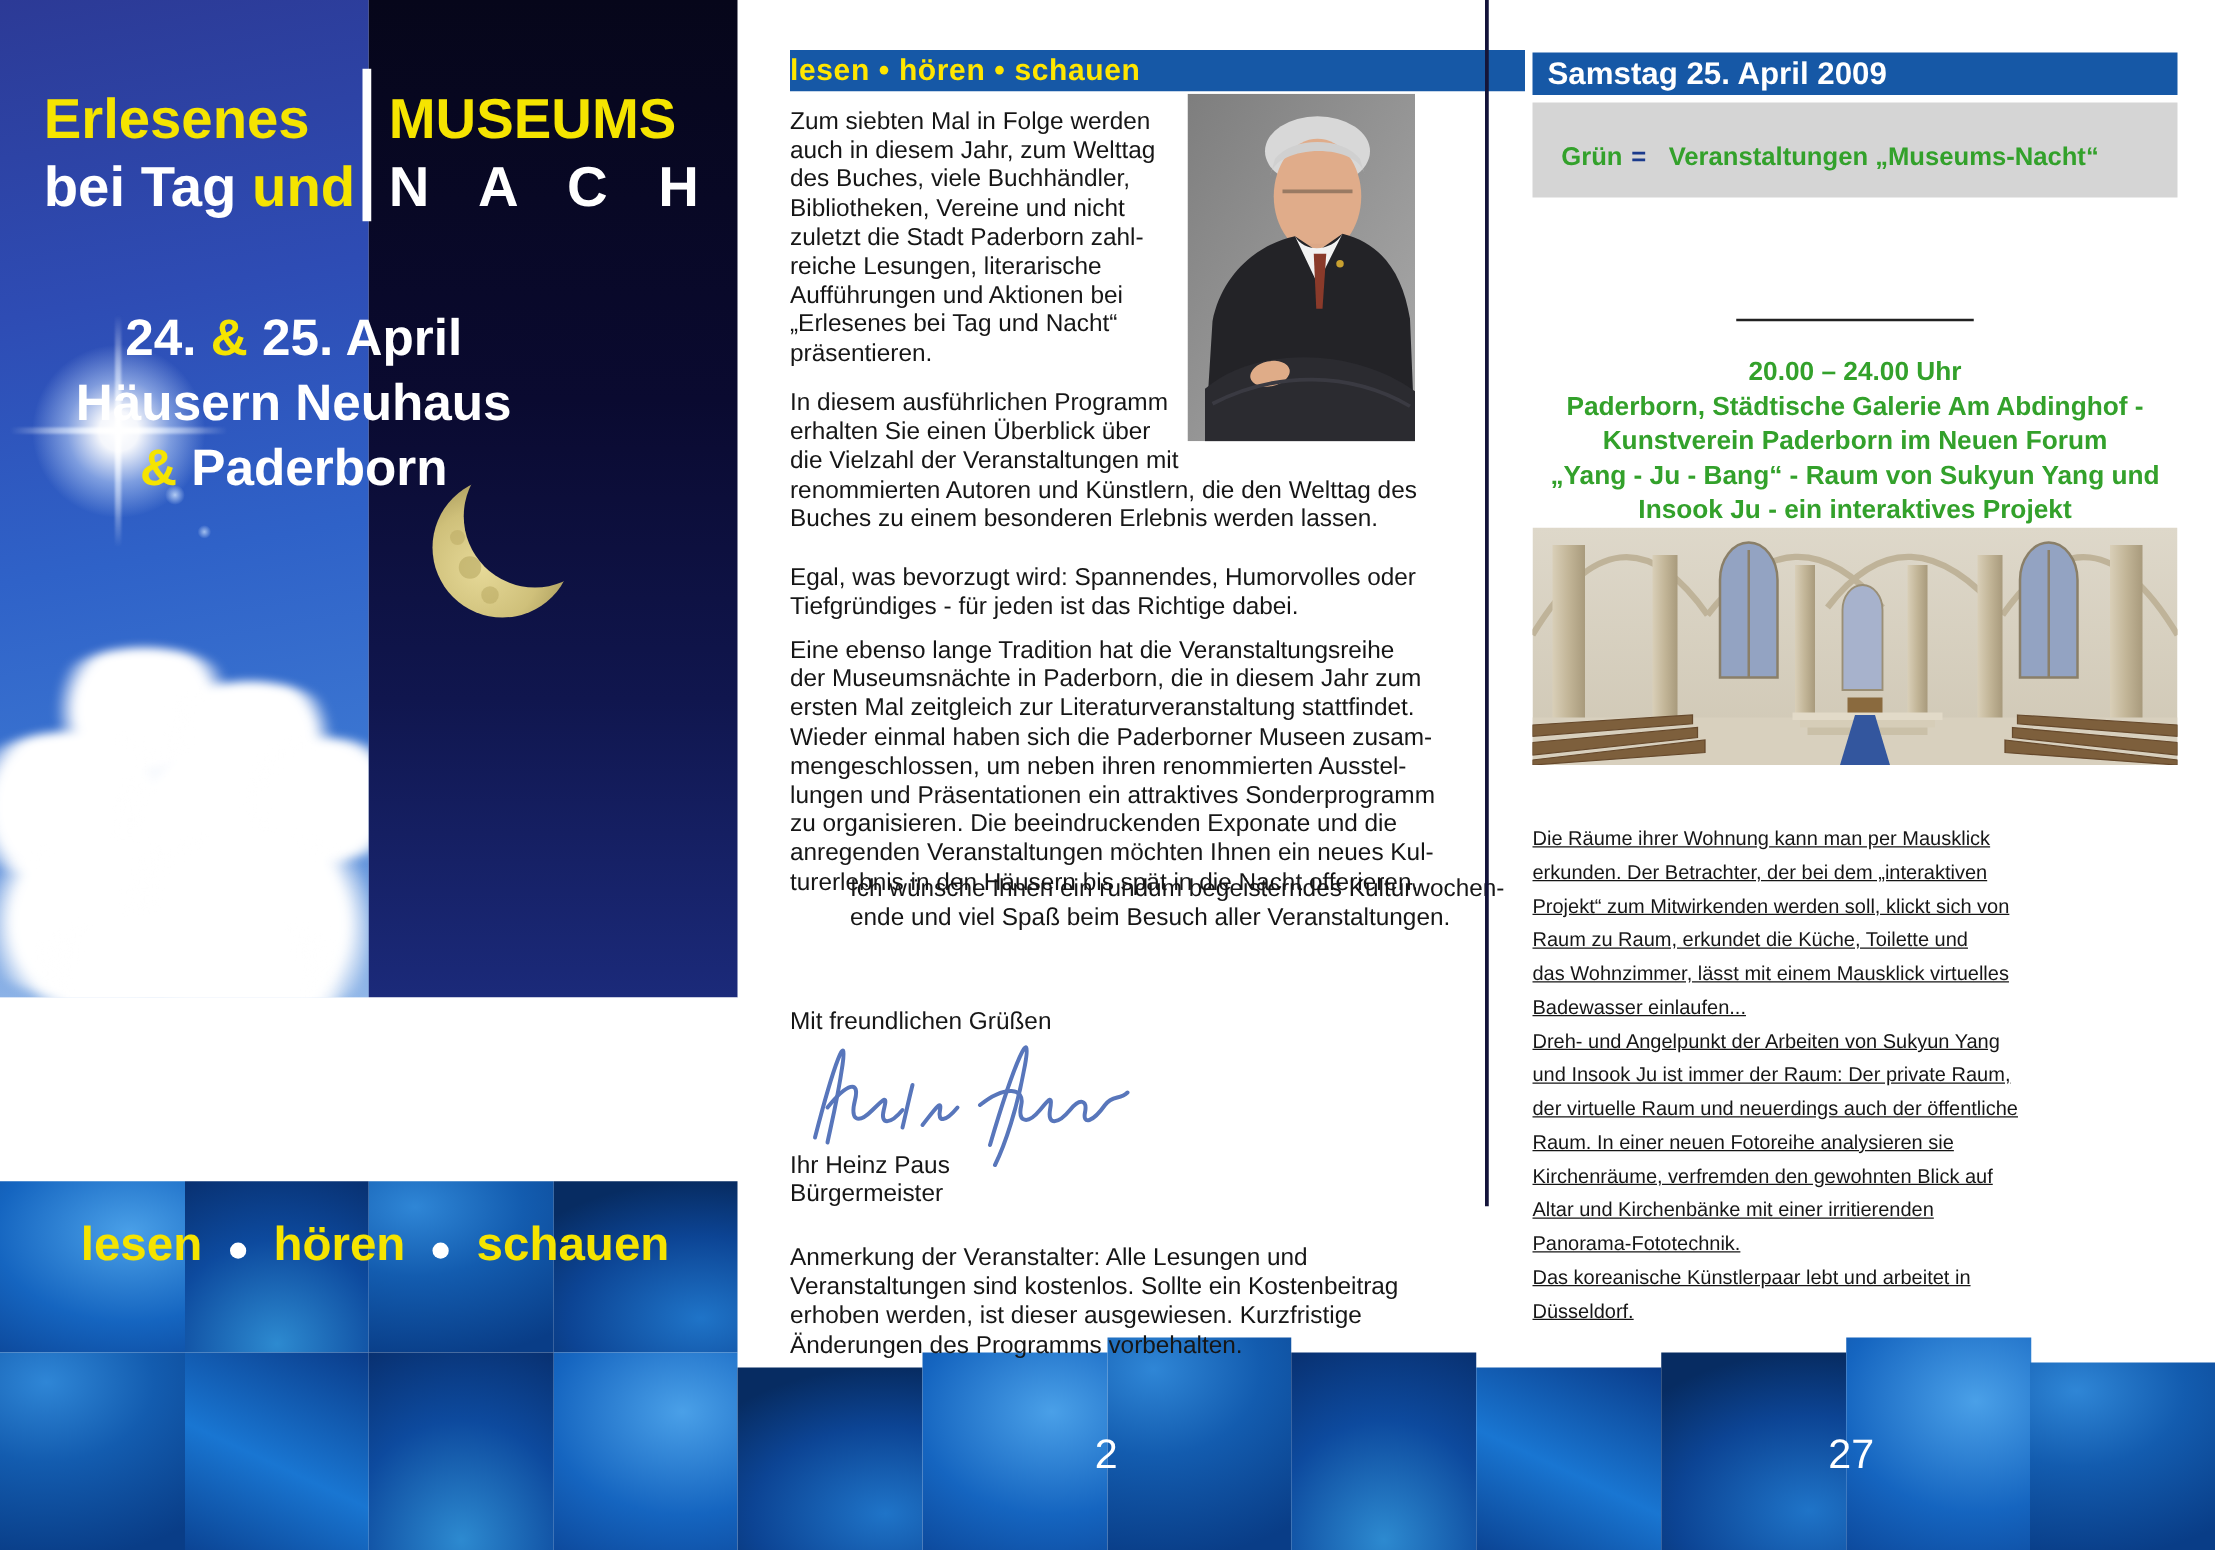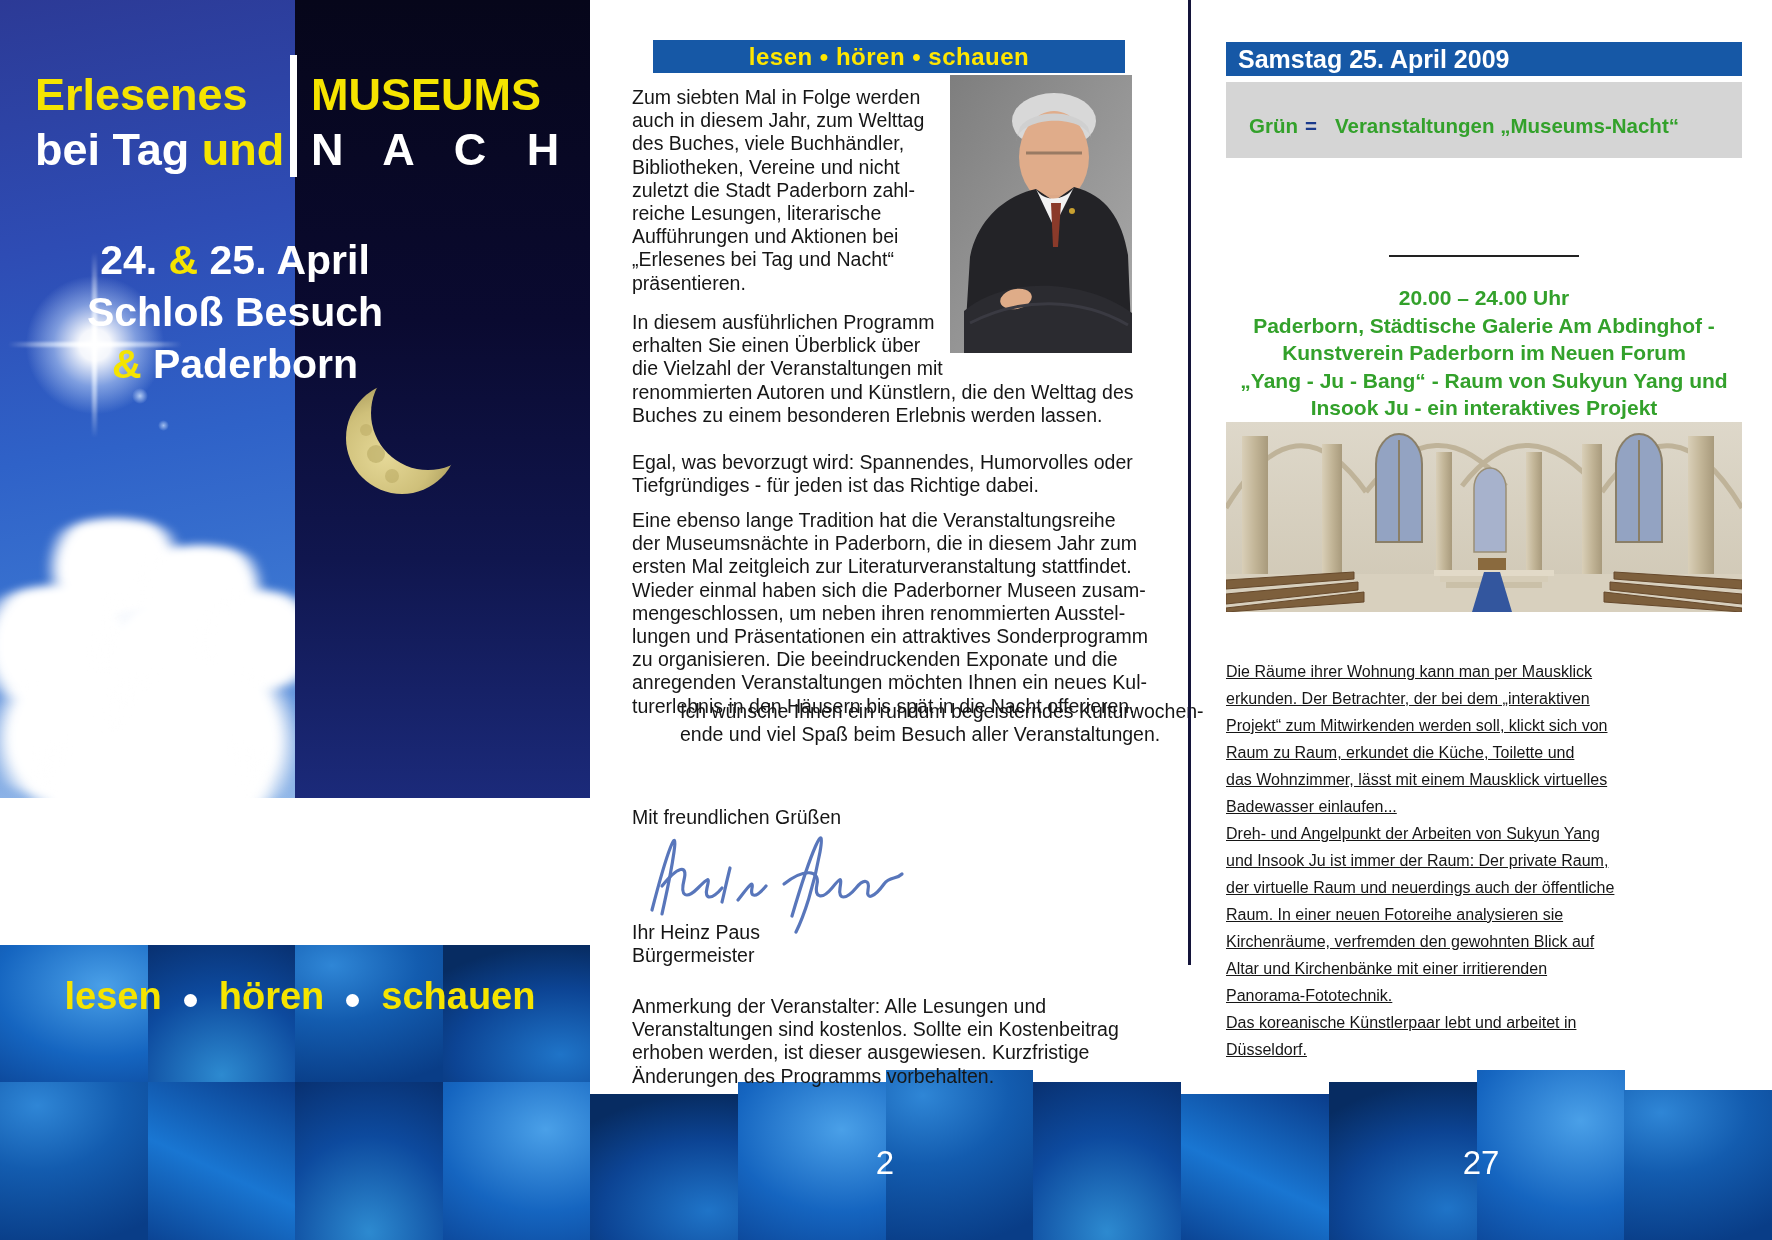--- a/index.html
+++ b/index.html
@@ -24,42 +24,42 @@
        background:radial-gradient(circle,#ffffff 0%,#ffffff 55%,rgba(255,255,255,0) 72%);}
   .day-haze{position:absolute;left:0;top:600px;width:295px;height:198px;
        background:linear-gradient(to bottom,rgba(255,255,255,0),rgba(255,255,255,.35));}
   .night{position:absolute;left:295px;top:0;width:295px;height:798px;overflow:hidden;
        background:linear-gradient(to bottom,#06061a 0%,#0a0a30 40%,#10164e 70%,#1b2a7a 100%);}
   .cover-h1{position:absolute;top:72px;font-size:45px;font-weight:bold;line-height:1;white-space:nowrap;}
   .cover-h2{position:absolute;top:127px;font-size:45px;font-weight:bold;line-height:1;white-space:nowrap;}
   .yellow{color:#f5e400;} .white{color:#ffffff;}
   .v-bar{position:absolute;left:290px;top:55px;width:7px;height:122px;background:#ffffff;}
   .nacht-sp{letter-spacing:14px;}
-  .cover-dates{position:absolute;left:0;top:234px;width:470px;text-align:center;
+  .cover-dates{position:absolute;left:0;top:244px;width:470px;text-align:center;
        font-size:41px;font-weight:bold;line-height:52px;color:#fff;}
   .white-band{position:absolute;left:0;top:798px;width:590px;height:147px;background:#ffffff;}
   .cover-strip{position:absolute;left:0;top:945px;width:590px;height:137px;}
   .cover-tagline{position:absolute;left:40px;top:970px;width:520px;height:52px;
        display:flex;align-items:center;gap:22px;font-size:38px;font-weight:bold;color:#f5e400;justify-content:center;}
   .dot{width:13px;height:13px;border-radius:50%;background:#ffffff;margin-top:8px;}
   .logo-box{position:absolute;left:296px;top:1095px;width:145px;height:145px;background:#ffffff;}
 
   
   .band-tile{position:absolute;width:148px;}
   .tile-a{background:radial-gradient(130% 90% at 25% 15%,#2f86d6 0%,#135caf 45%,#093d87 100%);}
   .tile-b{background:radial-gradient(140% 100% at 70% 30%,#4aa0e8 0%,#1565c0 52%,#0a3f8f 100%);}
   .tile-c{background:linear-gradient(205deg,#0a3c8a 0%,#1976d2 55%,#0b4494 100%);}
   .tile-d{background:radial-gradient(110% 110% at 50% 95%,#2d8ad0 0%,#0d4a9e 55%,#082f6e 100%);}
   .tile-e{background:radial-gradient(120% 80% at 80% 80%,#1f74c8 0%,#0c4494 60%,#072c62 100%);}
   .page-num{position:absolute;color:#ffffff;font-size:33px;text-align:center;}
 
   
-  .p2-bar{position:absolute;left:632px;top:40px;width:472px;height:33px;background:#1658a6;
-       display:flex;align-items:center;justify-content:center;
-       color:#ffe600;font-size:24px;font-weight:bold;letter-spacing:.5px;margin-left:21px;}
+  .p2-bar{position:absolute;left:632px;top:40px;width:588px;height:33px;background:#1658a6;
+       display:flex;align-items:center;
+       color:#ffe600;font-size:24px;font-weight:bold;letter-spacing:.5px;}
   .body-block{position:absolute;left:632px;width:520px;font-size:19.5px;line-height:23.2px;
        color:#161616;white-space:nowrap;}
   .portrait{position:absolute;left:950px;top:75px;width:182px;height:278px;}
   .sig-svg{position:absolute;left:634px;top:808px;width:280px;height:126px;}
 
   
   .divider-line{position:absolute;left:1188px;top:0;width:3px;height:965px;background:#14143a;}
   .p27-bar{position:absolute;left:1226px;top:42px;width:516px;height:34px;background:#1658a6;
        display:flex;align-items:center;padding-left:12px;box-sizing:border-box;
        color:#ffffff;font-size:25px;font-weight:bold;}
@@ -121,21 +121,21 @@
     </div>
 
     <div class="cover-h1 yellow" style="left:35px;">Erlesenes</div>
     <div class="cover-h2" style="left:35px;"><span class="white">bei Tag </span><span class="yellow">und</span></div>
     <div class="v-bar"></div>
     <div class="cover-h1 yellow" style="left:311px;">MUSEUMS</div>
     <div class="cover-h2 white nacht-sp" style="left:311px;">N A C H T</div>
 
     <div class="cover-dates">
       <div><span>24. </span><span class="yellow">&amp;</span><span> 25. April</span></div>
-      <div>Schloß Besuch</div>
+      <div>Häusern Neuhaus</div>
       <div><span class="yellow">&amp;</span><span> Paderborn</span></div>
     </div>
 
     <div class="white-band">
       
     </div>
 
     <div class="cover-strip">
       <div class="band-tile tile-b" style="left:0;top:0;height:137px;"></div>
       <div class="band-tile tile-d" style="left:148px;top:0;height:137px;width:147px;"></div>

